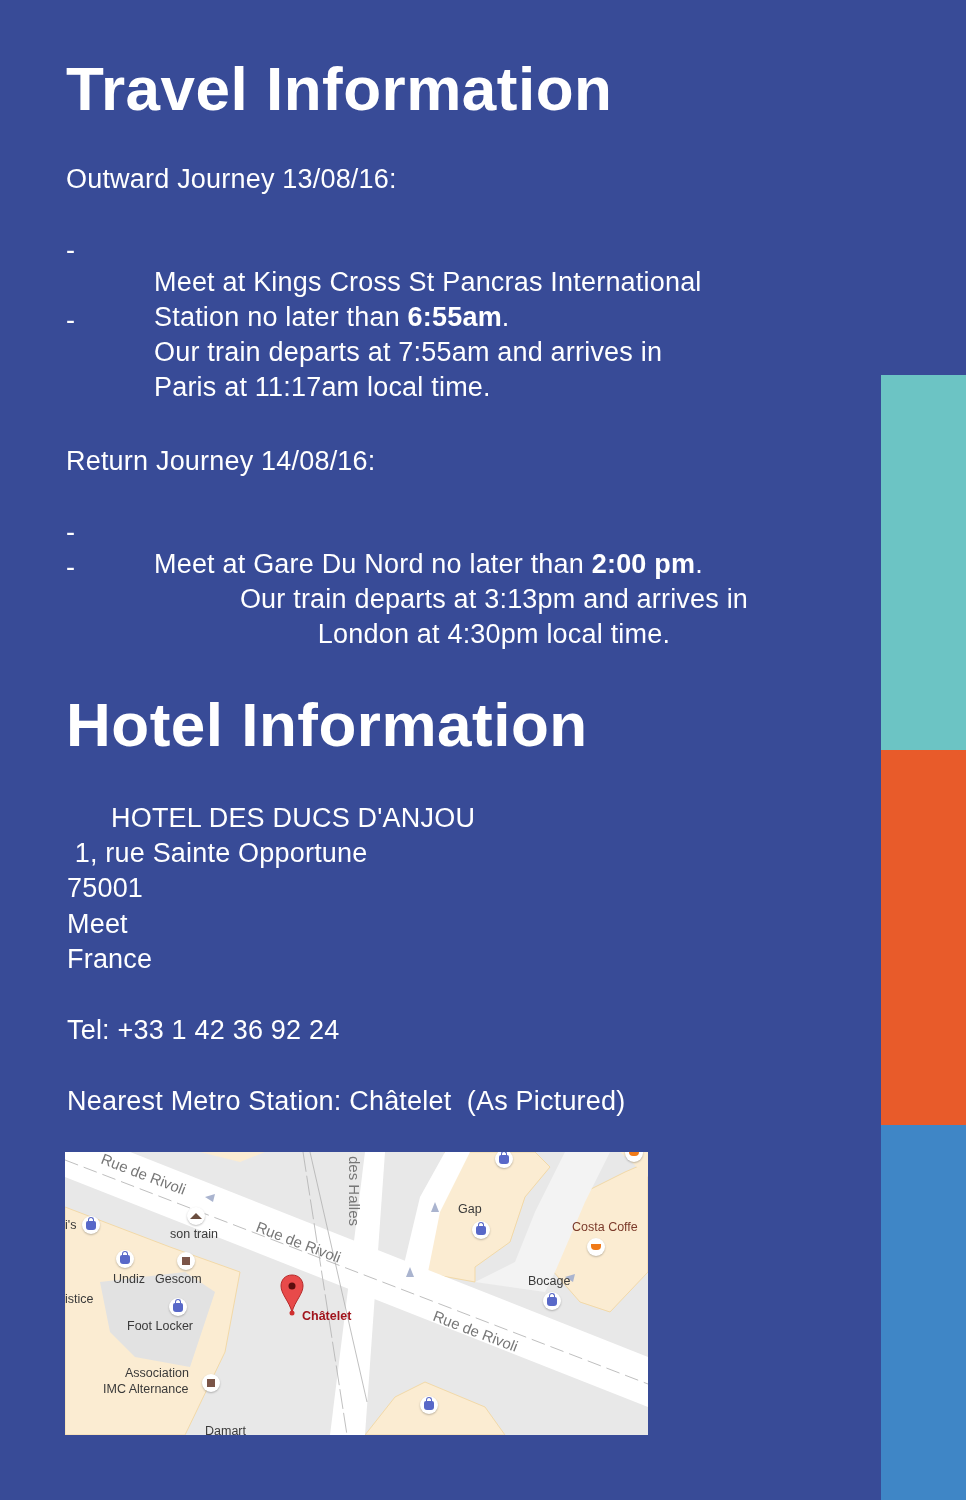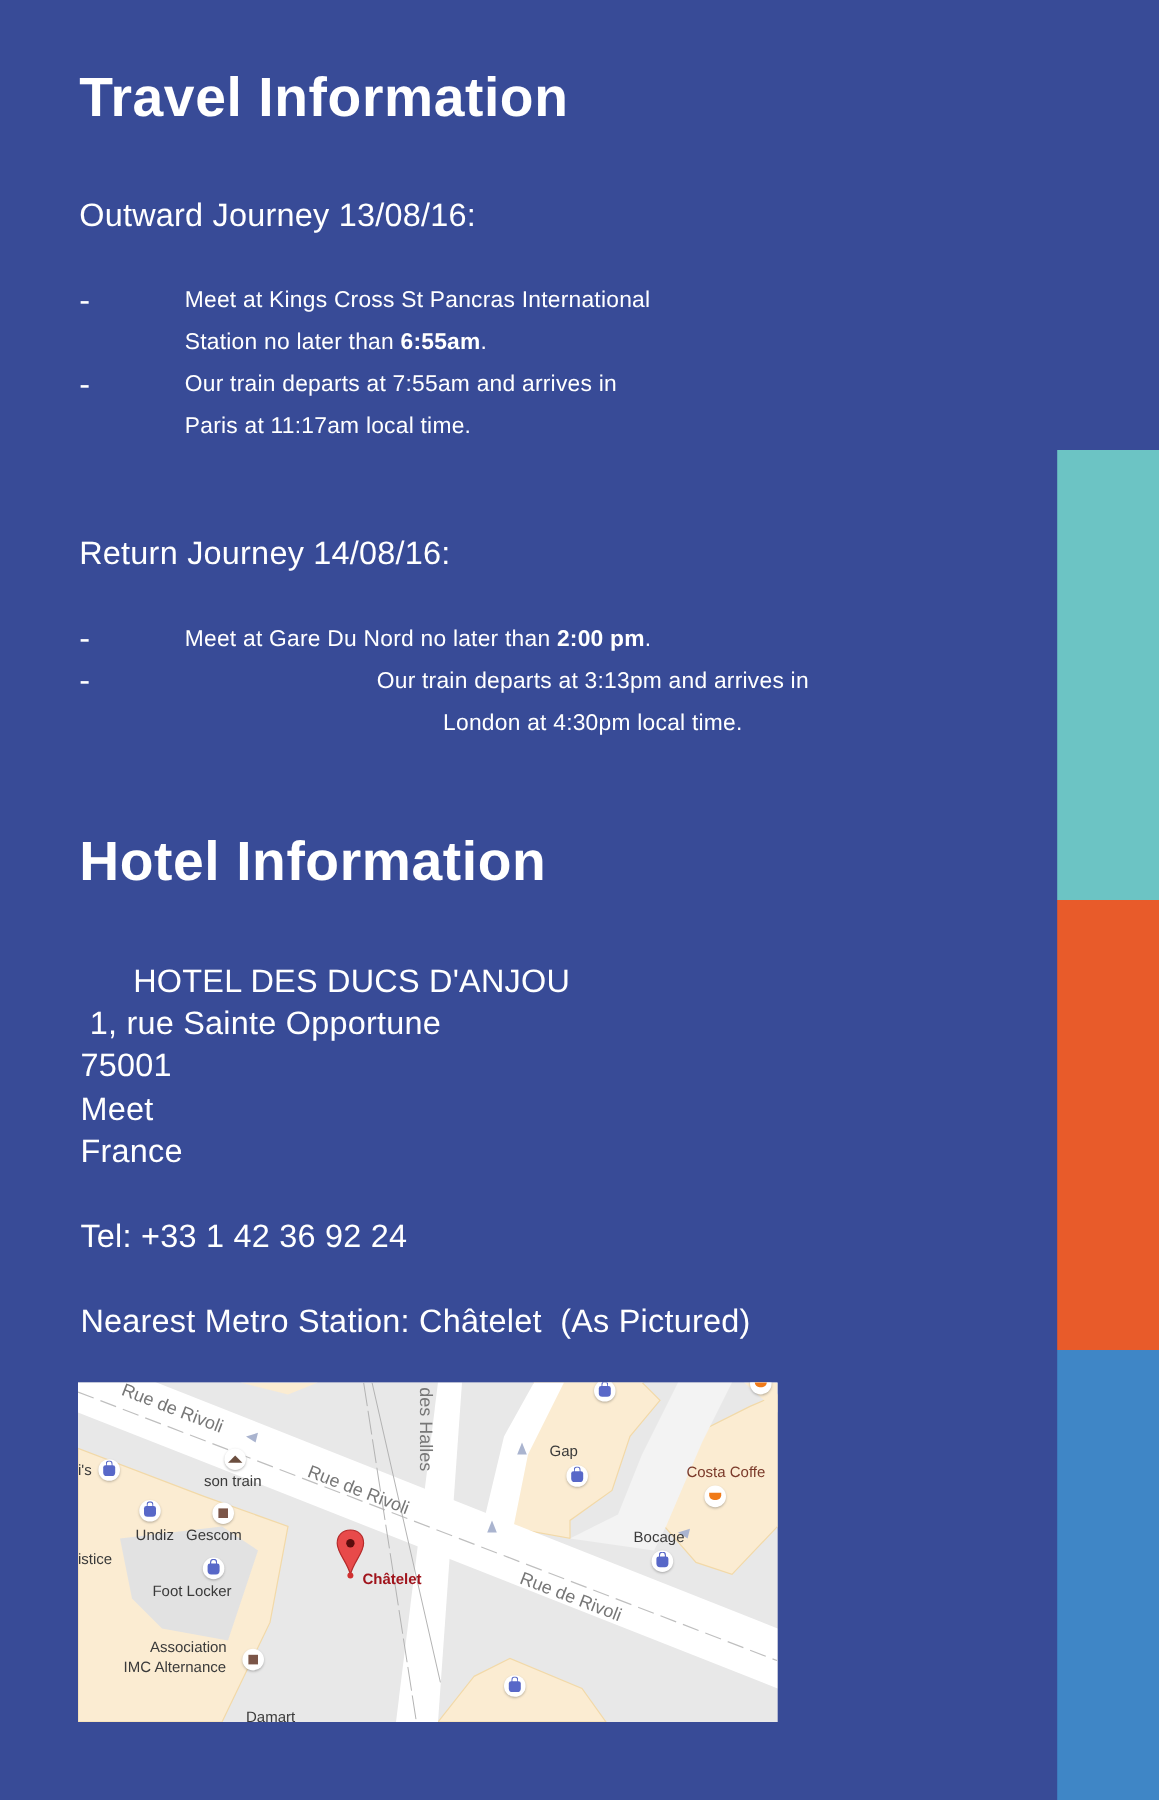--- a/index.html
+++ b/index.html
@@ -9,33 +9,34 @@
     font-family: "Liberation Sans", "DejaVu Sans", sans-serif;
     color: #ffffff;
   }
   .side-bar { position: absolute; left: 881px; width: 85px; }
   .bar-teal { top: 375px; height: 375px; background: #6cc4c4; }
   .bar-orange { top: 750px; height: 375px; background: #e85b2a; }
   .bar-blue { top: 1125px; height: 375px; background: #3f86c6; }
 
   .h1 {
     position: absolute; left: 66px; margin: 0;
-    font-size: 46px; font-weight: bold; letter-spacing: 0.5px; line-height: 1;
+    font-size: 62px; font-weight: bold; letter-spacing: 0.5px; line-height: 1;
   }
   #travel-title { top: 58px; }
   #hotel-title { top: 694px; }
 
   .line {
     position: absolute; left: 66px; font-size: 27px; line-height: 35px;
     white-space: pre; letter-spacing: 0.2px;
   }
   .bullet-dash { position: absolute; left: 66px; font-size: 27px; line-height: 35px; }
   .bullet-text {
-    position: absolute; left: 154px; font-size: 19px; line-height: 35px; width: 680px;
+    position: absolute; left: 154px; font-size: 27px; line-height: 35px; width: 680px;
     letter-spacing: 0.2px;
+    margin-top: 32px;
   }
   .bullet-text b { font-weight: bold; }
 
   .map {
     position: absolute; left: 65px; top: 1152px; width: 583px; height: 283px;
     overflow: hidden; background: #e8e8e8;
   }
   .map svg { display: block; }
   .map-label {
     position: absolute; font-family: "Liberation Sans", sans-serif; font-size: 12.5px;

